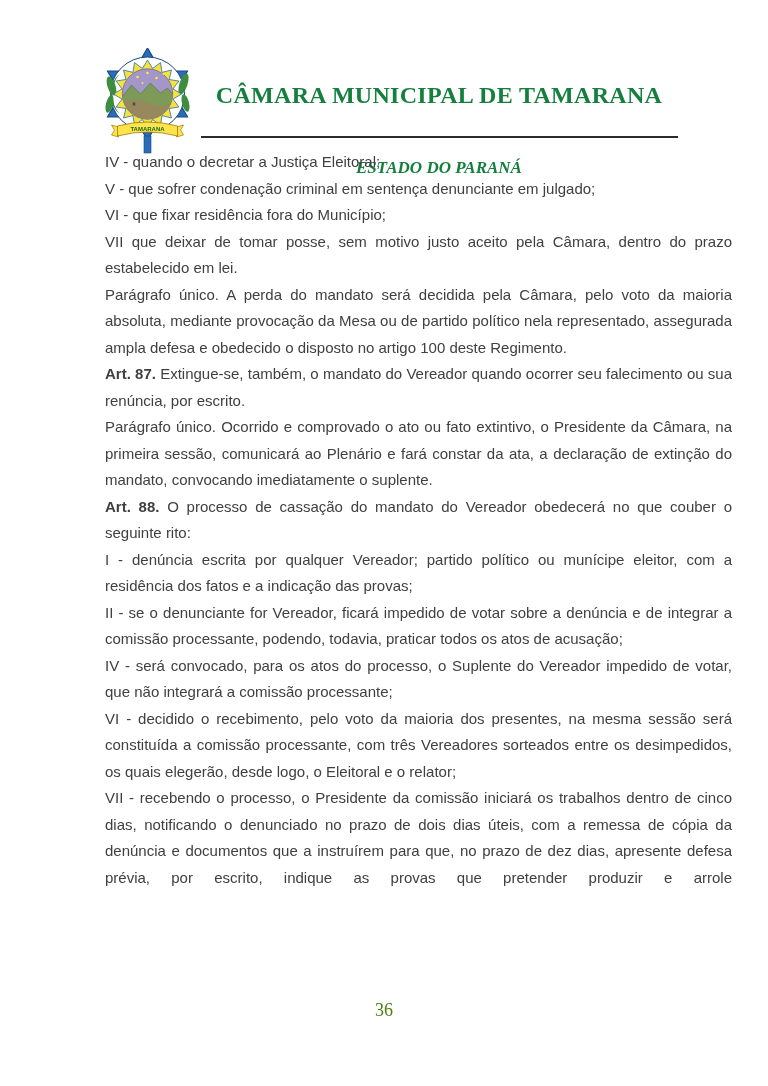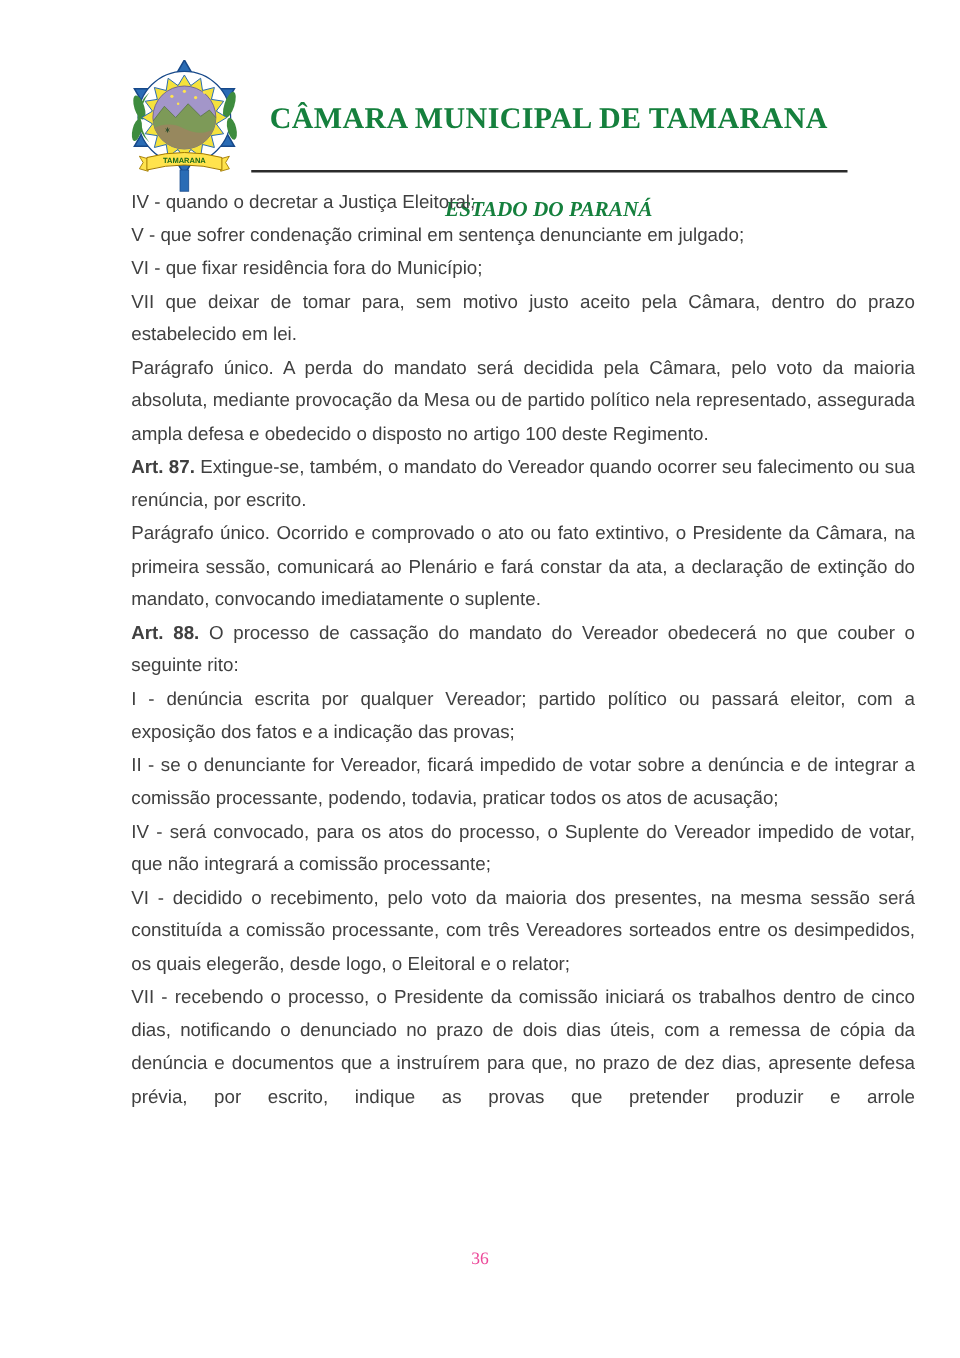--- a/index.html
+++ b/index.html
@@ -18,21 +18,21 @@
   .header-rule{position:absolute;left:201px;top:136px;width:477px;border-top:2px solid #2b2b2b;height:0;}
   .textcol{
     position:absolute;left:105px;top:149px;width:627px;
     font-size:15px;line-height:26.5px;text-align:justify;color:#404040;
   }
   .para{margin:0;padding:0;}
   .para b{font-weight:bold;}
   .cont{text-align-last:justify;}
   .pagenum{
     position:absolute;left:0;right:0;top:1000px;text-align:center;
-    font-family:"Liberation Serif",serif;font-size:14px;color:#ec4899;
+    font-family:"Liberation Serif",serif;font-size:18px;color:#4d7c0f;
   }
 </style>
 </head>
 <body>
 
 <div class="page">
 
   <svg class="logo" viewBox="0 0 100 110" aria-hidden="true">
 
     <polygon points="50,0 10,69 90,69" stroke="#17498a" stroke-width="1.2" fill="#2a6cb5"></polygon>
@@ -82,26 +82,26 @@
   <div class="header-titles">
     <div class="title">CÂMARA MUNICIPAL DE TAMARANA</div>
     <div class="subtitle">ESTADO DO PARANÁ</div>
   </div>
   <div class="header-rule"></div>
 
   <div class="textcol" id="para-container">
       <p class="para">IV - quando o decretar a Justiça Eleitoral;</p>
       <p class="para">V - que sofrer condenação criminal em sentença denunciante em julgado;</p>
       <p class="para">VI - que fixar residência fora do Município;</p>
-      <p class="para">VII que deixar de tomar para, sem motivo justo aceito pela Câmara, dentro do prazo estabelecido em lei.</p>
+      <p class="para">VII que deixar de tomar posse, sem motivo justo aceito pela Câmara, dentro do prazo estabelecido em lei.</p>
       <p class="para">Parágrafo único. A perda do mandato será decidida pela Câmara, pelo voto da maioria absoluta, mediante provocação da Mesa ou de partido político nela representado, assegurada ampla defesa e obedecido o disposto no artigo 100 deste Regimento.</p>
       <p class="para"><b>Art. 87.</b> Extingue-se, também, o mandato do Vereador quando ocorrer seu falecimento ou sua renúncia, por escrito.</p>
       <p class="para">Parágrafo único. Ocorrido e comprovado o ato ou fato extintivo, o Presidente da Câmara, na primeira sessão, comunicará ao Plenário e fará constar da ata, a declaração de extinção do mandato, convocando imediatamente o suplente.</p>
       <p class="para"><b>Art. 88.</b> O processo de cassação do mandato do Vereador obedecerá no que couber o seguinte rito:</p>
-      <p class="para">I - denúncia escrita por qualquer Vereador; partido político ou passará eleitor, com a exposição dos fatos e a indicação das provas;</p>
+      <p class="para">I - denúncia escrita por qualquer Vereador; partido político ou munícipe eleitor, com a residência dos fatos e a indicação das provas;</p>
       <p class="para">II - se o denunciante for Vereador, ficará impedido de votar sobre a denúncia e de integrar a comissão processante, podendo, todavia, praticar todos os atos de acusação;</p>
       <p class="para">IV - será convocado, para os atos do processo, o Suplente do Vereador impedido de votar, que não integrará a comissão processante;</p>
       <p class="para">VI - decidido o recebimento, pelo voto da maioria dos presentes, na mesma sessão será constituída a comissão processante, com três Vereadores sorteados entre os desimpedidos, os quais elegerão, desde logo, o Eleitoral e o relator;</p>
       <p class="para cont">VII - recebendo o processo, o Presidente da comissão iniciará os trabalhos dentro de cinco dias, notificando o denunciado no prazo de dois dias úteis, com a remessa de cópia da denúncia e documentos que a instruírem para que, no prazo de dez dias, apresente defesa prévia, por escrito, indique as provas que pretender produzir e arrole</p>
     </div>
 
   <div class="pagenum">36</div>
 </div>
 
 </body></html>

